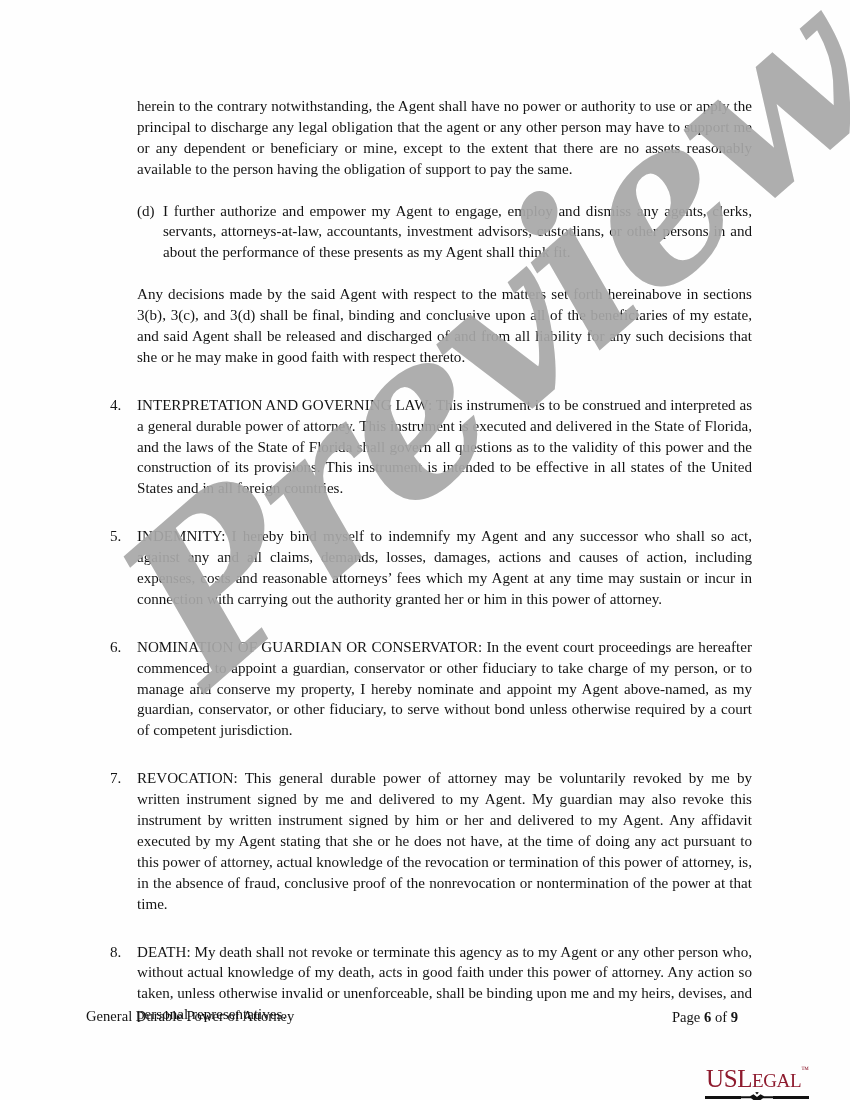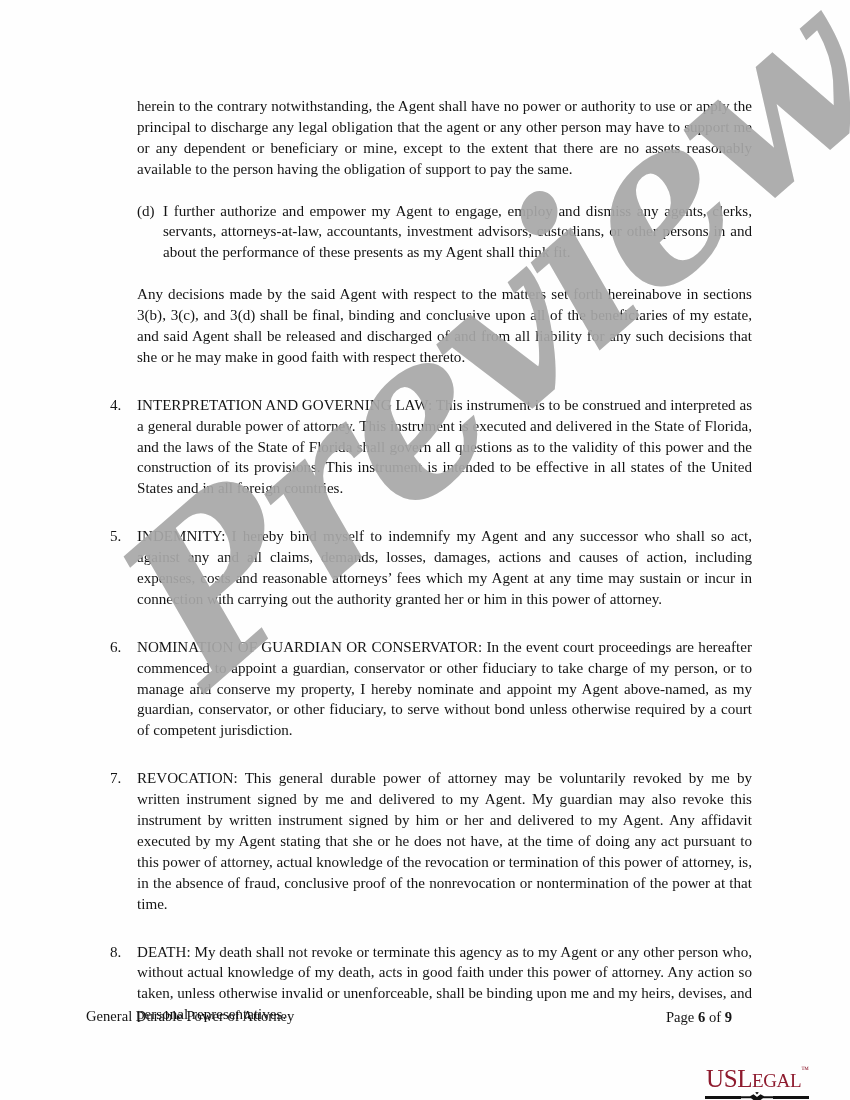--- a/index.html
+++ b/index.html
@@ -122,21 +122,21 @@
   .footer-row {
     display: flex;
     align-items: flex-start;
     justify-content: space-between;
   }
   .footer-doc-title {
     white-space: nowrap;
   }
   .footer-page {
     white-space: nowrap;
-    margin-right: 8px;
+    margin-right: 2px;
     padding-top: 1px;
   }
   .footer-page b { font-weight: 700; }
 
   
   .logo {
     position: absolute;
     left: 705px;
     top: 1018px;
     width: 104px;

